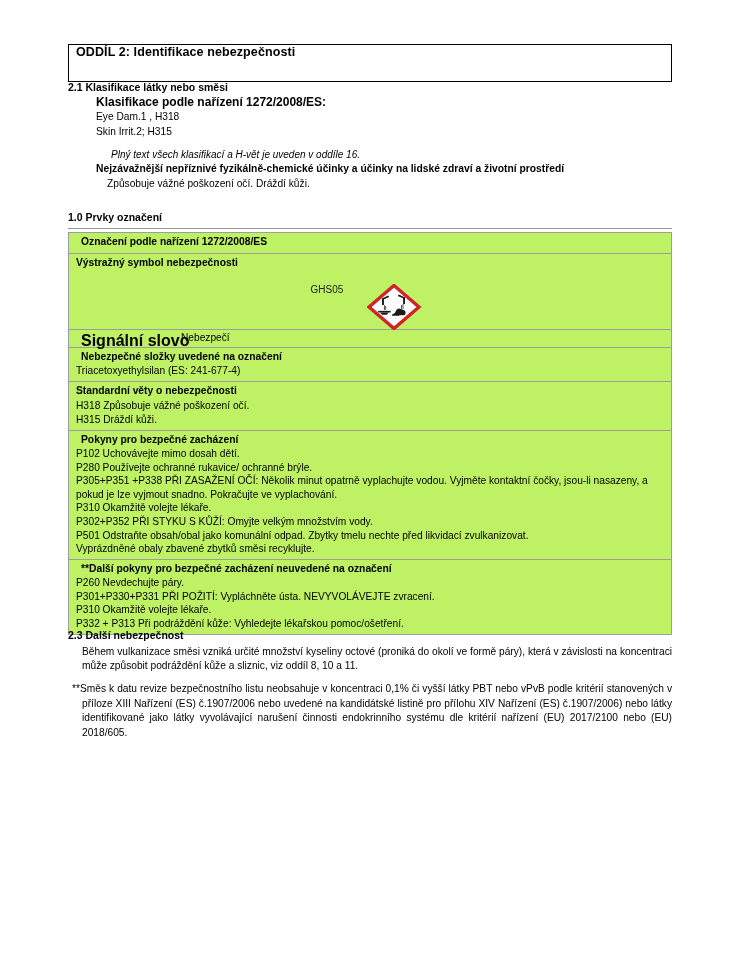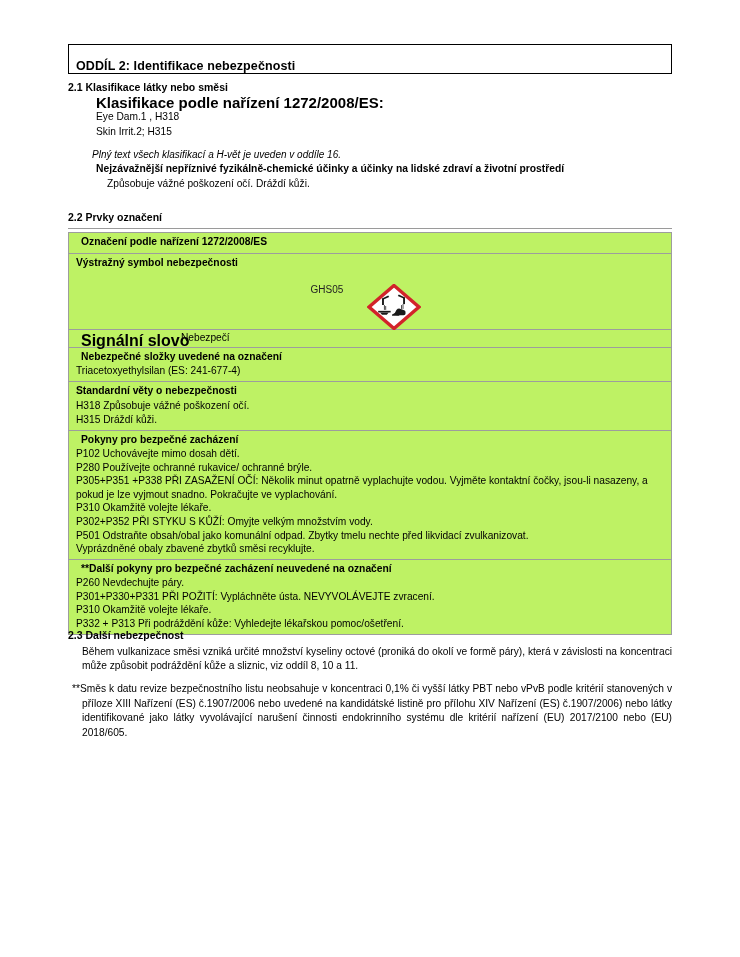--- a/index.html
+++ b/index.html
@@ -24,25 +24,25 @@
     box-sizing: border-box;
     padding: 0;
   }
 
   
   .section-title-box {
     position: absolute;
     left: 68px;
     top: 44px;
     width: 604px;
-    height: 30px;
+    height: 38px;
     border: 1px solid #000;
     box-sizing: border-box;
     display: flex;
-    align-items: flex-end;
+    align-items: flex-start;
   }
   .section-title-box .title-text {
     font-size: 12.5px;
     font-weight: bold;
     padding-left: 7px;
     letter-spacing: 0.1px;
     white-space: nowrap;
   }
 
   
@@ -52,36 +52,36 @@
     top: 80px;
     width: 604px;
   }
   .h2num {
     font-size: 10.5px;
     font-weight: bold;
     line-height: 15px;
     white-space: nowrap;
   }
   .sub-head {
-    font-size: 15px;
+    font-size: 12px;
     font-weight: bold;
     margin-left: 28px;
     line-height: 15px;
     white-space: nowrap;
   }
   .plain-line {
     font-size: 10.2px;
     margin-left: 28px;
     line-height: 14.5px;
     white-space: nowrap;
   }
   .italic-line {
     font-size: 10px;
     font-style: italic;
-    margin-left: 24px;
+    margin-left: 43px;
     line-height: 14px;
     margin-top: 9px;
     white-space: nowrap;
   }
   .bold-wide {
     font-size: 10.3px;
     font-weight: bold;
     margin-left: 28px;
     line-height: 14.5px;
     margin-top: 0;
@@ -230,21 +230,21 @@
     <div class="h2num">2.1 Klasifikace látky nebo směsi</div>
     <div class="sub-head">Klasifikace podle nařízení 1272/2008/ES:</div>
     <div class="plain-line">Eye Dam.1 , H318</div>
     <div class="plain-line">Skin Irrit.2; H315</div>
     <div class="italic-line">Plný text všech klasifikací a H-vět je uveden v oddíle 16.</div>
     <div class="bold-wide">Nejzávažnější nepříznivé fyzikálně-chemické účinky a účinky na lidské zdraví a životní prostředí</div>
     <div class="plain-tight">Způsobuje vážné poškození očí. Dráždí kůži.</div>
   </div>
 
   <div class="head-22">
-    <div class="h2num">2.2 Prvky označení</div>
+    <div class="h2num">1.0 Prvky označení</div>
     <div class="hrule"></div>
   </div>
 
   <div class="label-table">
 
     <div class="lt-row">
       <div class="cell-head">Označení podle nařízení 1272/2008/ES</div>
     </div>
 
     <div class="lt-row row-pictogram">

